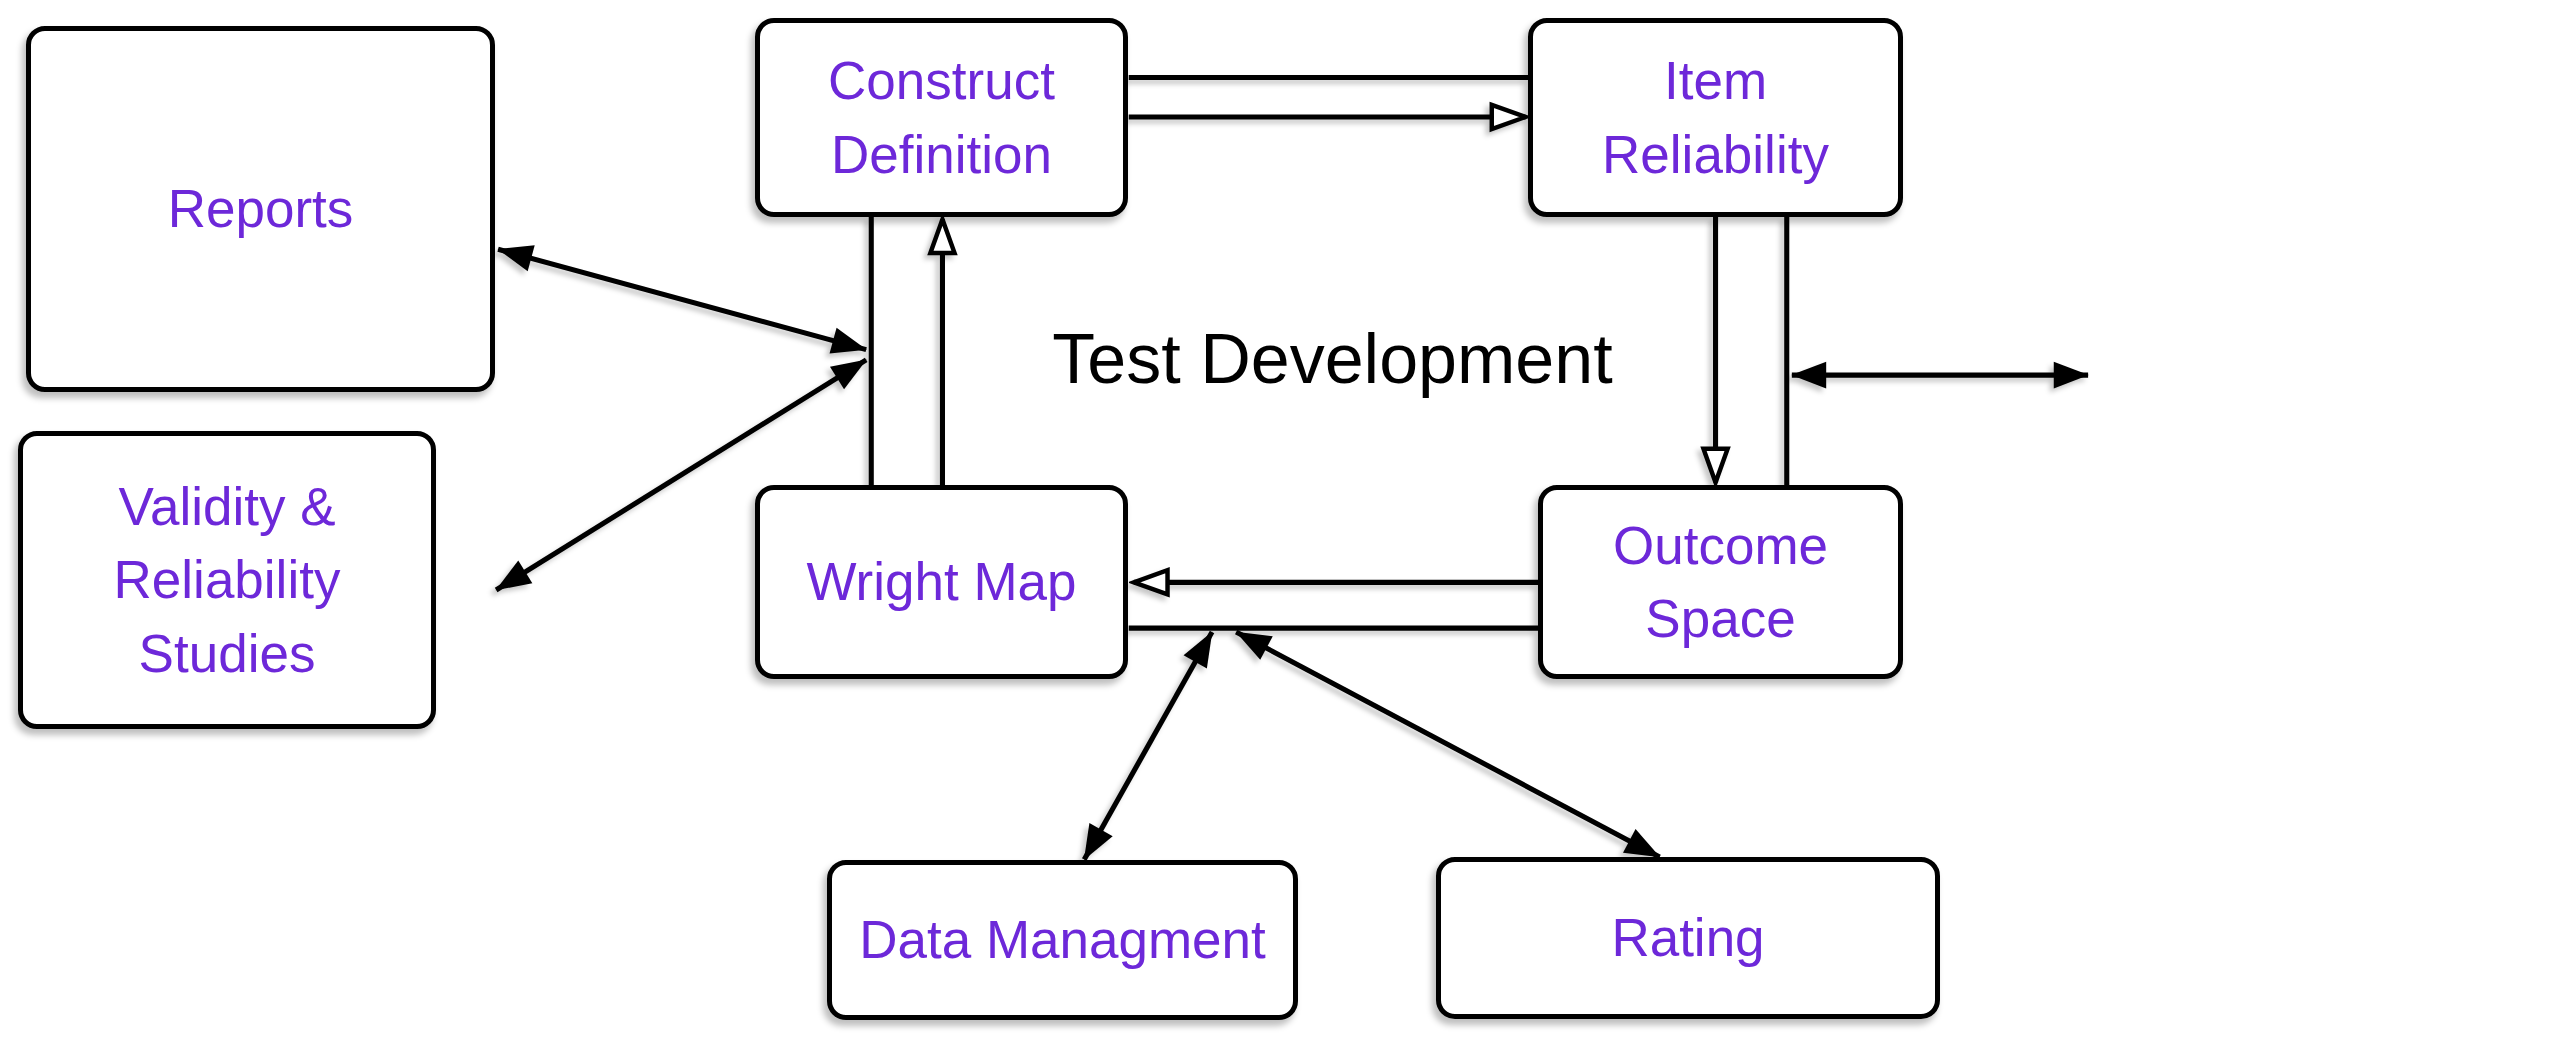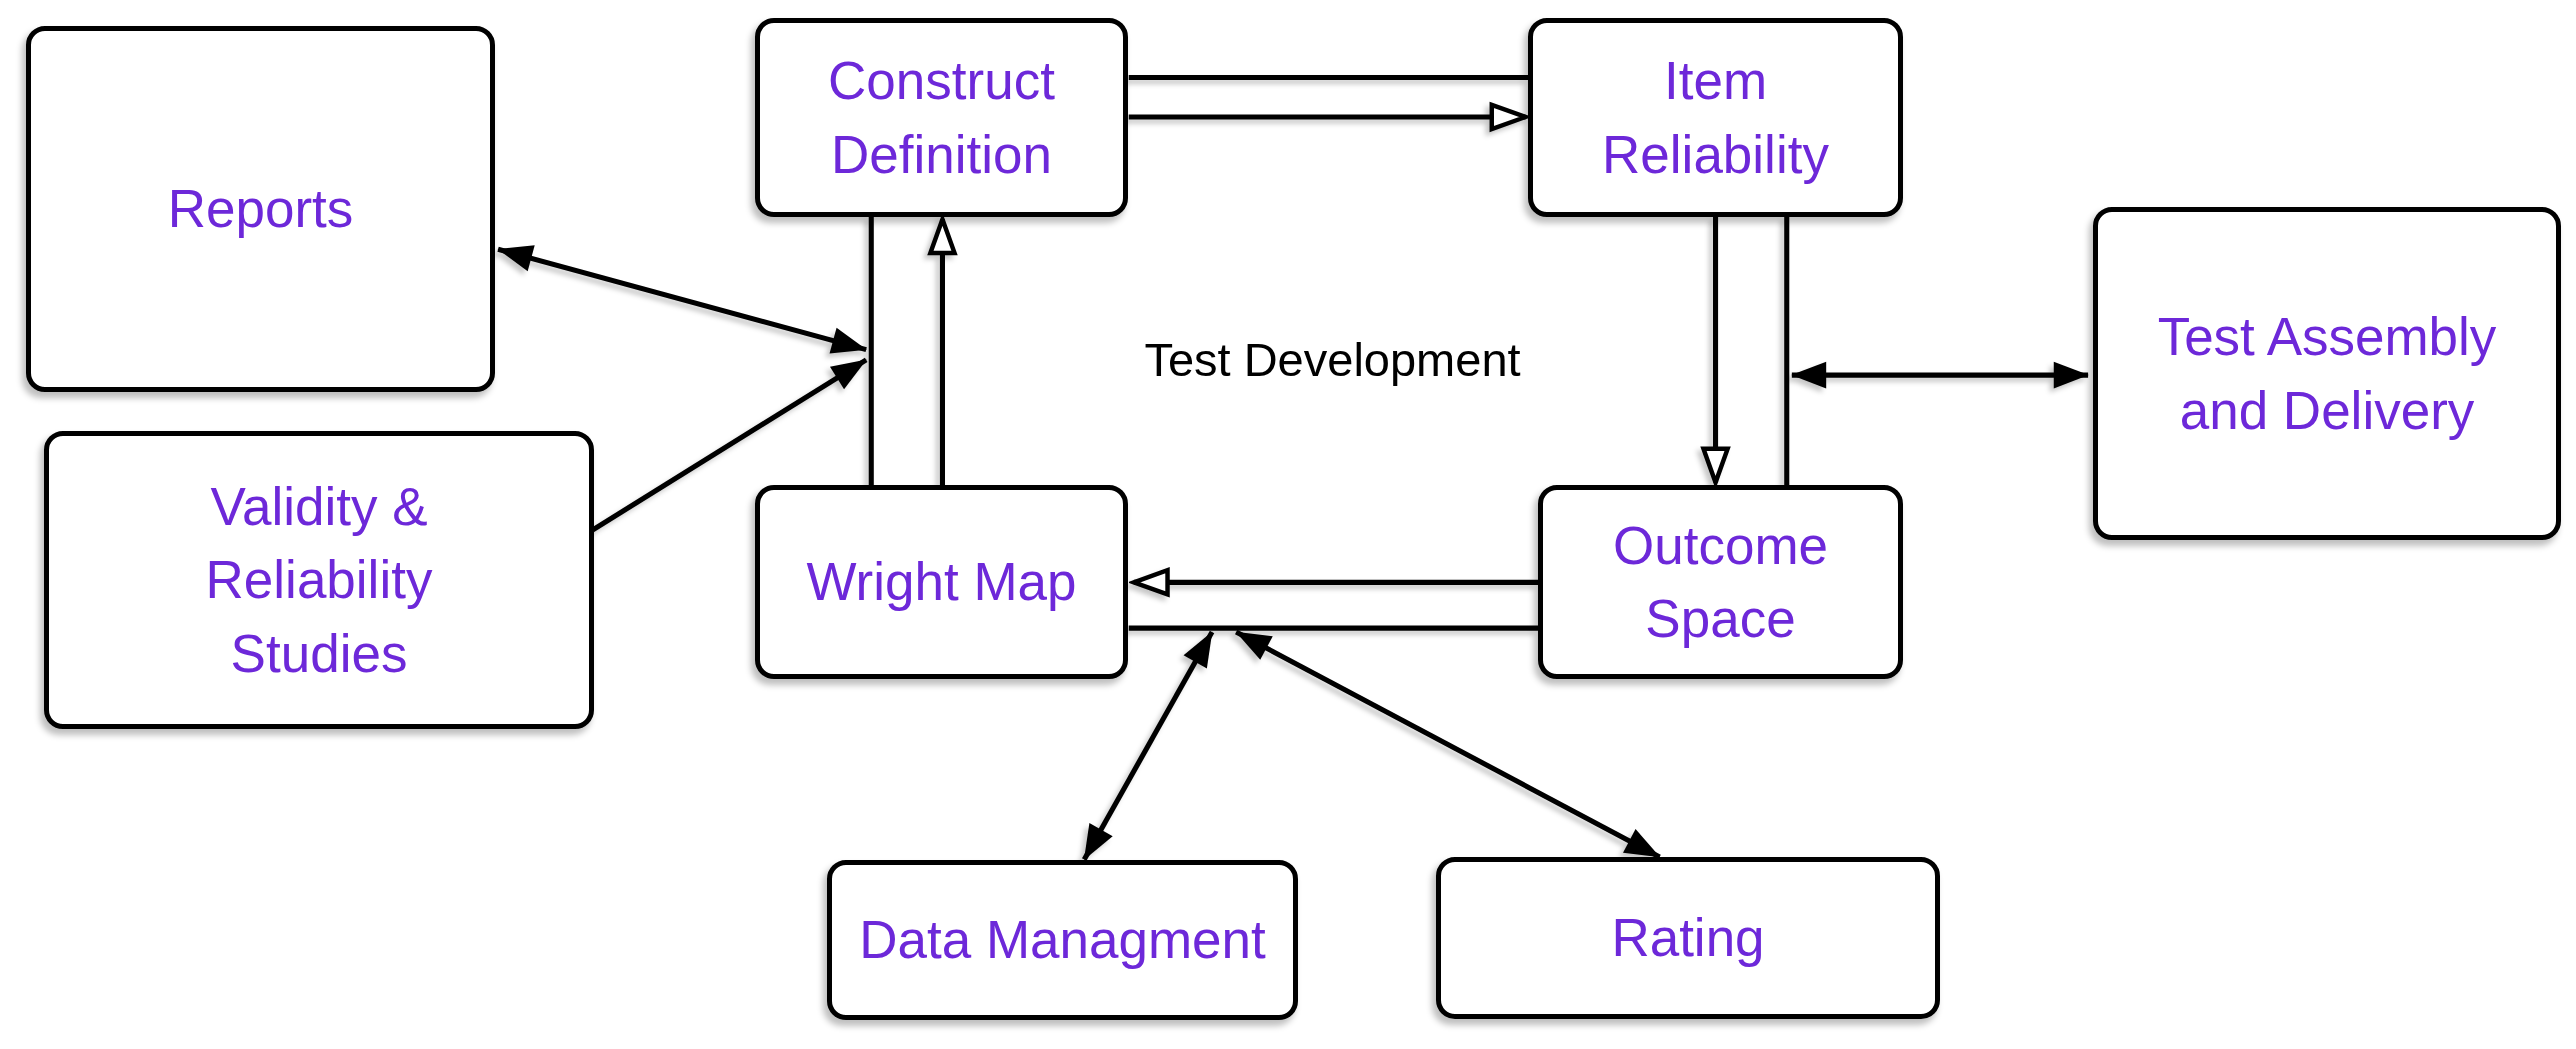--- a/index.html
+++ b/index.html
@@ -41,27 +41,27 @@
     color: #6d28d9;
     letter-spacing: 0px;
   }
   #title {
     position: absolute;
     left: 983px;
     top: 312px;
     width: 699px;
     text-align: center;
     font-weight: 300;
-    font-size: 47px;
+    font-size: 70px;
     line-height: 95px;
     color: #000000;
   }
   
   #box-reports      { left:   26px; top:   26px; width: 469px; height: 366px; }
-  #box-validity     { left:   44px; top:  431px; width: 550px; height: 298px; }
+  #box-validity     { left:   18px; top:  431px; width: 418px; height: 298px; }
   #box-construct    { left: 755px; top:   18px; width: 373px; height: 199px; }
   #box-item         { left: 1528px; top:   18px; width: 375px; height: 199px; }
   #box-assembly     { left: 2093px; top:  207px; width: 468px; height: 333px; }
   #box-wright       { left: 755px; top:  485px; width: 373px; height: 194px; }
   #box-outcome      { left: 1538px; top:  485px; width: 365px; height: 194px; }
   #box-datamgmt     { left: 827px; top: 860px; width: 471px; height: 160px; }
   #box-rating       { left: 1436px; top: 857px; width: 504px; height: 162px; }
 
   #box-validity  .lbl { max-width: 331px; }
   #box-construct .lbl { max-width: 299px; }
@@ -117,23 +117,20 @@
   </div>
 
   <div class="node" id="box-construct">
     <div class="lbl">Construct Definition</div>
   </div>
 
   <div class="node" id="box-item">
     <div class="lbl">Item Reliability</div>
   </div>
 
-  <div class="node" id="box-assembly">
-    <div class="lbl">Test Assembly and Delivery</div>
-  </div>
 
   <div class="node" id="box-outcome">
     <div class="lbl">Outcome Space</div>
   </div>
 
   <div class="node" id="box-wright">
     <div class="lbl">Wright Map</div>
   </div>
 
   <div class="node" id="box-datamgmt">

